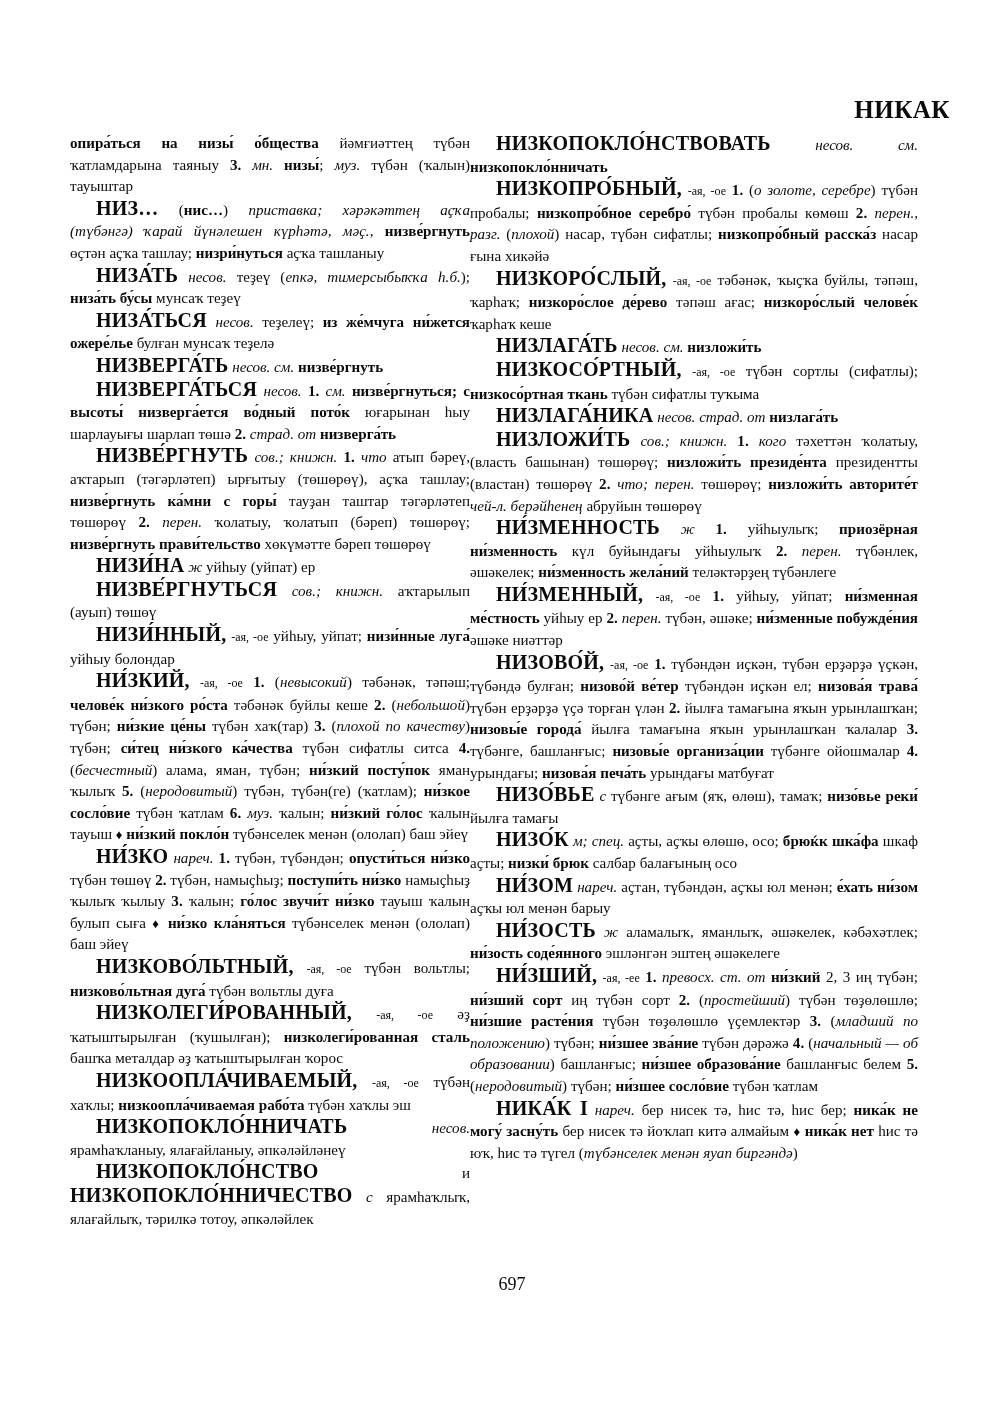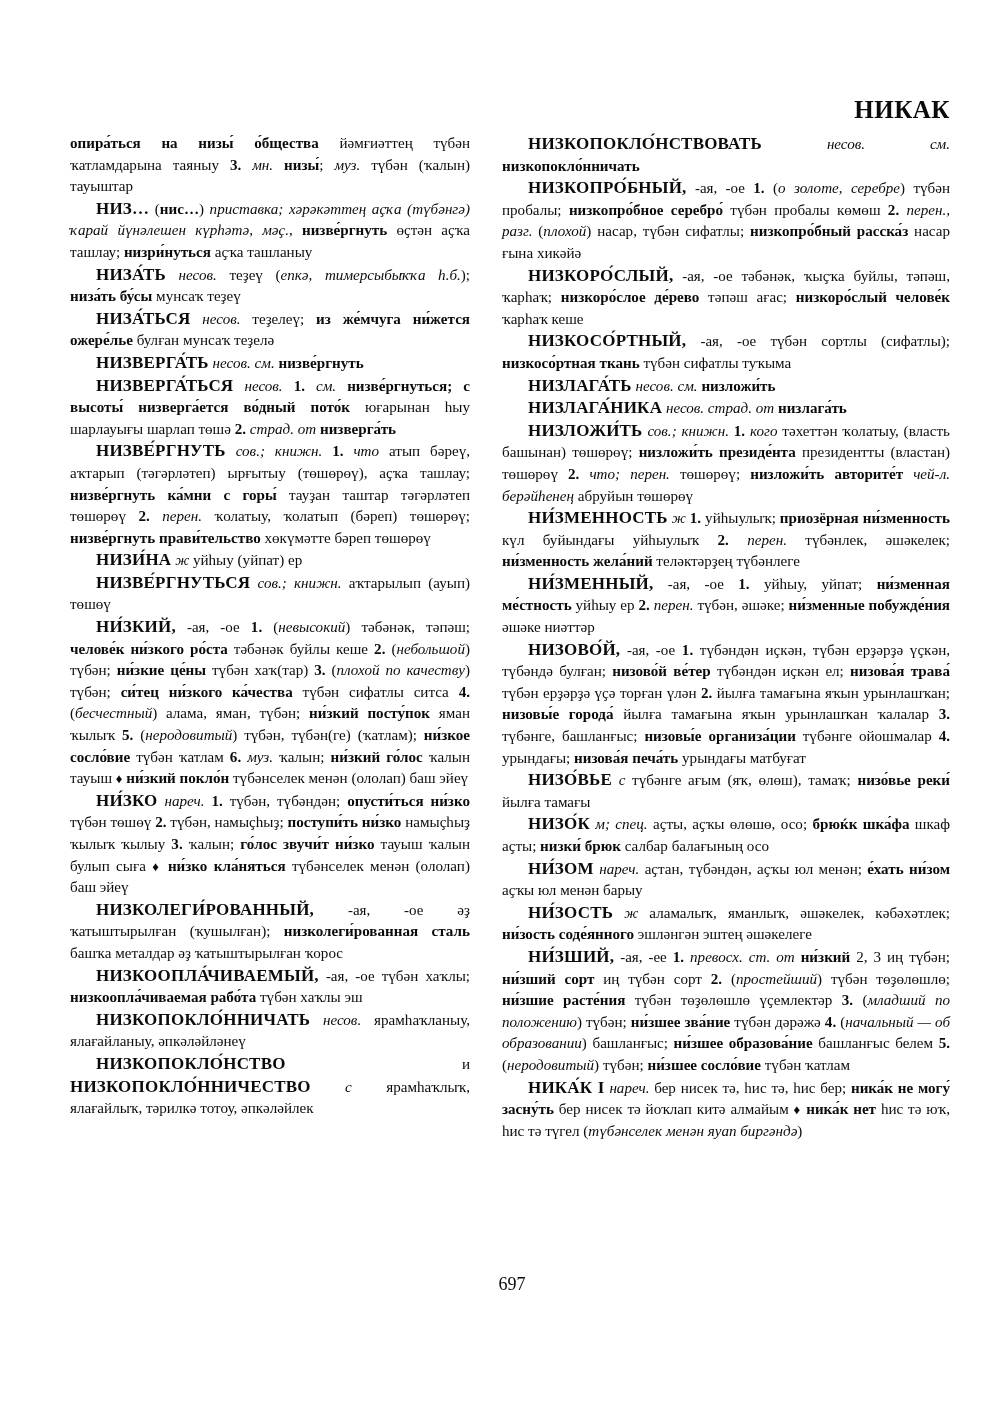--- a/index.html
+++ b/index.html
@@ -32,86 +32,87 @@
     font-weight: bold;
     letter-spacing: 0.5px;
   }
   .columns {
     position: absolute;
     left: 70px;
     top: 133px;
     width: 880px;
     height: 1140px;
     display: flex;
-    gap: 32px;
   }
   .col {
     width: 400px;
     font-size: 15.1px;
     line-height: 21.6px;
     text-align: justify;
     text-justify: inter-word;
     hyphens: manual;
   }
   .col.right { width: 448px; }
   .col.left  { width: 400px; }
   .entry {
     margin: 0;
     text-indent: 26px;
   }
   .entry.cont { text-indent: 0; }
   .hw {
     font-weight: bold;
-    font-size: 17px;
+    font-size: 20px;
     letter-spacing: 0.2px;
   }
   b.ex { font-weight: bold; }
   i.gr { font-style: italic; }
   .dia { font-size: 13px; }
   .folio {
     position: absolute;
     top: 1274px;
     left: 12px;
     width: 1000px;
     text-align: center;
     font-size: 18px;
   }
-  .sm { font-size: 15px; }
+  .sm { font-size: 12px; }
 </style>
 </head>
 <body>
 
 <div class="page">
 
   <div class="running-head">НИКАК</div>
 
   <div class="columns">
     <div class="col left" id="col-left">
         <p class="entry cont"><b class="ex">опира́ться на низы́ о́бщества</b><span> йәмғиәттең түбән ҡатламдарына таяныу </span><b class="ex">3.</b><span> </span><i class="gr">мн.</i><span> </span><b class="ex">низы́</b><span>; </span><i class="gr">муз.</i><span> түбән (ҡалын) тауыштар</span></p>
         <p class="entry"><span class="hw">НИЗ…</span><span> (</span><b class="ex">нис…</b><span>) </span><i class="gr">приставка; хәрәкәттең аҫҡа (түбәнгә) ҡарай йүнәлешен күрһәтә, мәҫ.</i><span>, </span><b class="ex">низве́ргнуть</b><span> өҫтән аҫҡа ташлау; </span><b class="ex">низри́нуться</b><span> аҫҡа ташланыу</span></p>
         <p class="entry"><span class="hw">НИЗА́ТЬ</span><span> </span><i class="gr">несов.</i><span> теҙеү (</span><i class="gr">епкә, тимерсыбыҡҡа һ.б.</i><span>); </span><b class="ex">низа́ть бу́сы</b><span> мунсаҡ теҙеү</span></p>
         <p class="entry"><span class="hw">НИЗА́ТЬСЯ</span><span> </span><i class="gr">несов.</i><span> теҙелеү; </span><b class="ex">из же́мчуга ни́жется ожере́лье</b><span> булған мунсаҡ теҙелә</span></p>
         <p class="entry"><span class="hw">НИЗВЕРГА́ТЬ</span><span> </span><i class="gr">несов. см.</i><span> </span><b class="ex">низве́ргнуть</b></p>
         <p class="entry"><span class="hw">НИЗВЕРГА́ТЬСЯ</span><span> </span><i class="gr">несов.</i><span> </span><b class="ex">1.</b><span> </span><i class="gr">см.</i><span> </span><b class="ex">низве́ргнуться; с высоты́ низверга́ется во́дный пото́к</b><span> юғарынан һыу шарлауығы шарлап төшә </span><b class="ex">2.</b><span> </span><i class="gr">страд. от</i><span> </span><b class="ex">низверга́ть</b></p>
         <p class="entry"><span class="hw">НИЗВЕ́РГНУТЬ</span><span> </span><i class="gr">сов.; книжн.</i><span> </span><b class="ex">1.</b><span> </span><i class="gr">что</i><span> атып бәреү, аҡтарып (тәгәрләтеп) ырғытыу (төшөрөү), аҫҡа ташлау; </span><b class="ex">низве́ргнуть ка́мни с горы́</b><span> тауҙан таштар тәгәрләтеп төшөрөү </span><b class="ex">2.</b><span> </span><i class="gr">перен.</i><span> ҡолатыу, ҡолатып (бәреп) төшөрөү; </span><b class="ex">низве́ргнуть прави́тельство</b><span> хөкүмәтте бәреп төшөрөү</span></p>
         <p class="entry"><span class="hw">НИЗИ́НА</span><span> </span><i class="gr">ж</i><span> уйһыу (уйпат) ер</span></p>
         <p class="entry"><span class="hw">НИЗВЕ́РГНУТЬСЯ</span><span> </span><i class="gr">сов.; книжн.</i><span> аҡтарылып (ауып) төшөү</span></p>
+        <p class="entry"><span class="hw">НИЗИ́ННЫЙ,</span><span> </span><span class="sm">-ая, -ое</span><span> уйһыу, уйпат; </span><b class="ex">низи́нные луга́</b><span> уйһыу болондар</span></p>
         <p class="entry"><span class="hw">НИ́ЗКИЙ,</span><span> </span><span class="sm">-ая, -ое</span><span> </span><b class="ex">1.</b><span> (</span><i class="gr">невысокий</i><span>) тәбәнәк, тәпәш; </span><b class="ex">челове́к ни́зкого ро́ста</b><span> тәбәнәк буйлы кеше </span><b class="ex">2.</b><span> (</span><i class="gr">небольшой</i><span>) түбән; </span><b class="ex">ни́зкие це́ны</b><span> түбән хаҡ(тар) </span><b class="ex">3.</b><span> (</span><i class="gr">плохой по качеству</i><span>) түбән; </span><b class="ex">си́тец ни́зкого ка́чества</b><span> түбән сифатлы ситса </span><b class="ex">4.</b><span> (</span><i class="gr">бесчестный</i><span>) алама, яман, түбән; </span><b class="ex">ни́зкий посту́пок</b><span> яман ҡылыҡ </span><b class="ex">5.</b><span> (</span><i class="gr">неродовитый</i><span>) түбән, түбән(ге) (ҡатлам); </span><b class="ex">ни́зкое сосло́вие</b><span> түбән ҡатлам </span><b class="ex">6.</b><span> </span><i class="gr">муз.</i><span> ҡалын; </span><b class="ex">ни́зкий го́лос</b><span> ҡалын тауыш </span><span class="dia">♦</span><span> </span><b class="ex">ни́зкий покло́н</b><span> түбәнселек менән (ололап) баш эйеү</span></p>
         <p class="entry"><span class="hw">НИ́ЗКО</span><span> </span><i class="gr">нареч.</i><span> </span><b class="ex">1.</b><span> түбән, түбәндән; </span><b class="ex">опусти́ться ни́зко</b><span> түбән төшөү </span><b class="ex">2.</b><span> түбән, намыҫһыҙ; </span><b class="ex">поступи́ть ни́зко</b><span> намыҫһыҙ ҡылыҡ ҡылыу </span><b class="ex">3.</b><span> ҡалын; </span><b class="ex">го́лос звучи́т ни́зко</b><span> тауыш ҡалын булып сыға </span><span class="dia">♦</span><span> </span><b class="ex">ни́зко кла́няться</b><span> түбәнселек менән (ололап) баш эйеү</span></p>
+        <p class="entry"><span class="hw">НИЗКОВО́ЛЬТНЫЙ,</span><span> </span><span class="sm">-ая, -ое</span><span> түбән вольтлы; </span><b class="ex">низково́льтная дуга́</b><span> түбән вольтлы дуға</span></p>
         <p class="entry"><span class="hw">НИЗКОЛЕГИ́РОВАННЫЙ,</span><span> </span><span class="sm">-ая, -ое</span><span> әҙ ҡатыштырылған (ҡушылған); </span><b class="ex">низколеги́рованная сталь</b><span> башҡа металдар әҙ ҡатыштырылған ҡорос</span></p>
         <p class="entry"><span class="hw">НИЗКООПЛА́ЧИВАЕМЫЙ,</span><span> </span><span class="sm">-ая, -ое</span><span> түбән хаҡлы; </span><b class="ex">низкоопла́чиваемая рабо́та</b><span> түбән хаҡлы эш</span></p>
         <p class="entry"><span class="hw">НИЗКОПОКЛО́ННИЧАТЬ</span><span> </span><i class="gr">несов.</i><span> ярамһаҡланыу, ялағайланыу, әпкәләйләнеү</span></p>
         <p class="entry"><span class="hw">НИЗКОПОКЛО́НСТВО</span><span> </span><span>и </span><span class="hw">НИЗКОПОКЛО́ННИЧЕСТВО</span><span> </span><i class="gr">с</i><span> ярамһаҡлыҡ, ялағайлыҡ, тәрилкә тотоу, әпкәләйлек</span></p>
       </div>
     <div class="col right" id="col-right">
         <p class="entry"><span class="hw">НИЗКОПОКЛО́НСТВОВАТЬ</span><span> </span><i class="gr">несов. см.</i><span> </span><b class="ex">низкопокло́нничать</b></p>
         <p class="entry"><span class="hw">НИЗКОПРО́БНЫЙ,</span><span> </span><span class="sm">-ая, -ое</span><span> </span><b class="ex">1.</b><span> (</span><i class="gr">о золоте, серебре</i><span>) түбән пробалы; </span><b class="ex">низкопро́бное серебро́</b><span> түбән пробалы көмөш </span><b class="ex">2.</b><span> </span><i class="gr">перен., разг.</i><span> (</span><i class="gr">плохой</i><span>) насар, түбән сифатлы; </span><b class="ex">низкопро́бный расска́з</b><span> насар ғына хикәйә</span></p>
         <p class="entry"><span class="hw">НИЗКОРО́СЛЫЙ,</span><span> </span><span class="sm">-ая, -ое</span><span> тәбәнәк, ҡыҫҡа буйлы, тәпәш, ҡарһаҡ; </span><b class="ex">низкоро́слое де́рево</b><span> тәпәш ағас; </span><b class="ex">низкоро́слый челове́к</b><span> ҡарһаҡ кеше</span></p>
+        <p class="entry"><span class="hw">НИЗЛАГА́ТЬ</span><span> </span><i class="gr">несов. см.</i><span> </span><b class="ex">низложи́ть</b></p>
         <p class="entry"><span class="hw">НИЗКОСО́РТНЫЙ,</span><span> </span><span class="sm">-ая, -ое</span><span> түбән сортлы (сифатлы); </span><b class="ex">низкосо́ртная ткань</b><span> түбән сифатлы туҡыма</span></p>
-        <p class="entry"><span class="hw">НИЗЛАГА́ТЬ</span><span> </span><i class="gr">несов. см.</i><span> </span><b class="ex">низложи́ть</b></p>
         <p class="entry"><span class="hw">НИЗЛАГА́НИКА</span><span> </span><i class="gr">несов. страд. от</i><span> </span><b class="ex">низлага́ть</b></p>
         <p class="entry"><span class="hw">НИЗЛОЖИ́ТЬ</span><span> </span><i class="gr">сов.; книжн.</i><span> </span><b class="ex">1.</b><span> </span><i class="gr">кого</i><span> тәхеттән ҡолатыу, (власть башынан) төшөрөү; </span><b class="ex">низложи́ть президе́нта</b><span> президентты (властан) төшөрөү </span><b class="ex">2.</b><span> </span><i class="gr">что; перен.</i><span> төшөрөү; </span><b class="ex">низложи́ть авторите́т</b><span> </span><i class="gr">чей-л. берәйһенең</i><span> абруйын төшөрөү</span></p>
         <p class="entry"><span class="hw">НИ́ЗМЕННОСТЬ</span><span> </span><i class="gr">ж</i><span> </span><b class="ex">1.</b><span> уйһыулыҡ; </span><b class="ex">приозёрная ни́зменность</b><span> күл буйындағы уйһыулыҡ </span><b class="ex">2.</b><span> </span><i class="gr">перен.</i><span> түбәнлек, әшәкелек; </span><b class="ex">ни́зменность жела́ний</b><span> теләктәрҙең түбәнлеге</span></p>
         <p class="entry"><span class="hw">НИ́ЗМЕННЫЙ,</span><span> </span><span class="sm">-ая, -ое</span><span> </span><b class="ex">1.</b><span> уйһыу, уйпат; </span><b class="ex">ни́зменная ме́стность</b><span> уйһыу ер </span><b class="ex">2.</b><span> </span><i class="gr">перен.</i><span> түбән, әшәке; </span><b class="ex">ни́зменные побужде́ния</b><span> әшәке ниәттәр</span></p>
         <p class="entry"><span class="hw">НИЗОВО́Й,</span><span> </span><span class="sm">-ая, -ое</span><span> </span><b class="ex">1.</b><span> түбәндән иҫкән, түбән ерҙәрҙә үҫкән, түбәндә булған; </span><b class="ex">низово́й ве́тер</b><span> түбәндән иҫкән ел; </span><b class="ex">низова́я трава́</b><span> түбән ерҙәрҙә үҫә торған үлән </span><b class="ex">2.</b><span> йылға тамағына яҡын урынлашҡан; </span><b class="ex">низовы́е города́</b><span> йылға тамағына яҡын урынлашҡан ҡалалар </span><b class="ex">3.</b><span> түбәнге, башланғыс; </span><b class="ex">низовы́е организа́ции</b><span> түбәнге ойошмалар </span><b class="ex">4.</b><span> урындағы; </span><b class="ex">низова́я печа́ть</b><span> урындағы матбуғат</span></p>
         <p class="entry"><span class="hw">НИЗО́ВЬЕ</span><span> </span><i class="gr">с</i><span> түбәнге ағым (яҡ, өлөш), тамаҡ; </span><b class="ex">низо́вье реки́</b><span> йылға тамағы</span></p>
         <p class="entry"><span class="hw">НИЗО́К</span><span> </span><i class="gr">м; спец.</i><span> аҫты, аҫҡы өлөшө, осо; </span><b class="ex">брюќк шка́фа</b><span> шкаф аҫты; </span><b class="ex">низки́ брюк</b><span> салбар балағының осо</span></p>
         <p class="entry"><span class="hw">НИ́ЗОМ</span><span> </span><i class="gr">нареч.</i><span> аҫтан, түбәндән, аҫҡы юл менән; </span><b class="ex">е́хать ни́зом</b><span> аҫҡы юл менән барыу</span></p>
         <p class="entry"><span class="hw">НИ́ЗОСТЬ</span><span> </span><i class="gr">ж</i><span> аламалыҡ, яманлыҡ, әшәкелек, кәбәхәтлек; </span><b class="ex">ни́зость соде́янного</b><span> эшләнгән эштең әшәкелеге</span></p>
         <p class="entry"><span class="hw">НИ́ЗШИЙ,</span><span> </span><span class="sm">-ая, -ее</span><span> </span><b class="ex">1.</b><span> </span><i class="gr">превосх. ст. от</i><span> </span><b class="ex">ни́зкий</b><span> 2, 3 иң түбән; </span><b class="ex">ни́зший сорт</b><span> иң түбән сорт </span><b class="ex">2.</b><span> (</span><i class="gr">простейший</i><span>) түбән төҙөлөшлө; </span><b class="ex">ни́зшие расте́ния</b><span> түбән төҙөлөшлө үҫемлектәр </span><b class="ex">3.</b><span> (</span><i class="gr">младший по положению</i><span>) түбән; </span><b class="ex">ни́зшее зва́ние</b><span> түбән дәрәжә </span><b class="ex">4.</b><span> (</span><i class="gr">начальный — об образовании</i><span>) башланғыс; </span><b class="ex">ни́зшее образова́ние</b><span> башланғыс белем </span><b class="ex">5.</b><span> (</span><i class="gr">неродовитый</i><span>) түбән; </span><b class="ex">ни́зшее сосло́вие</b><span> түбән ҡатлам</span></p>

